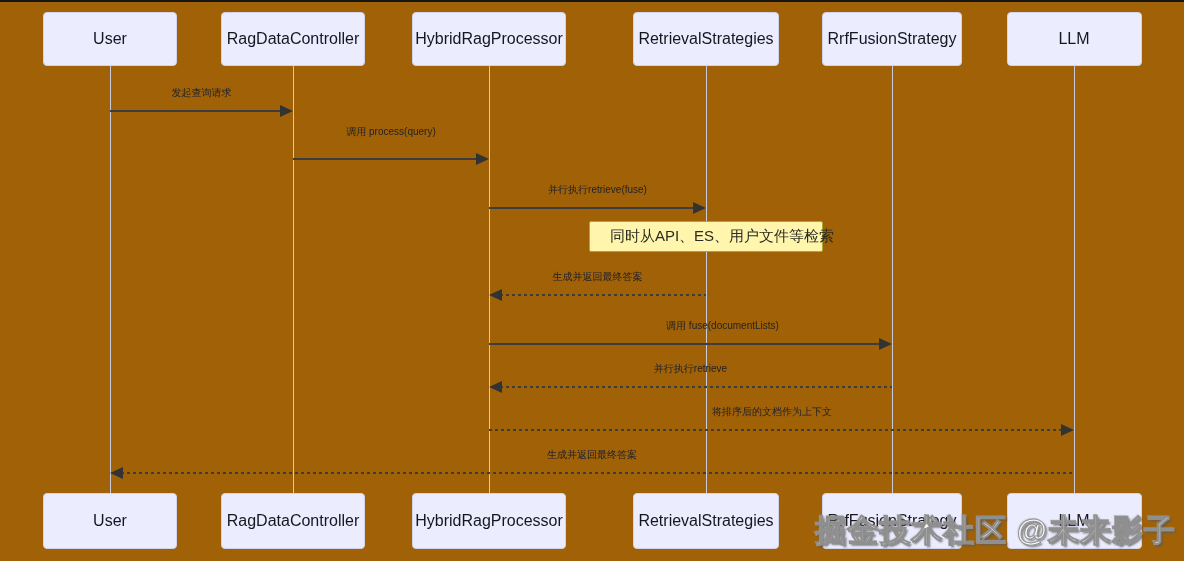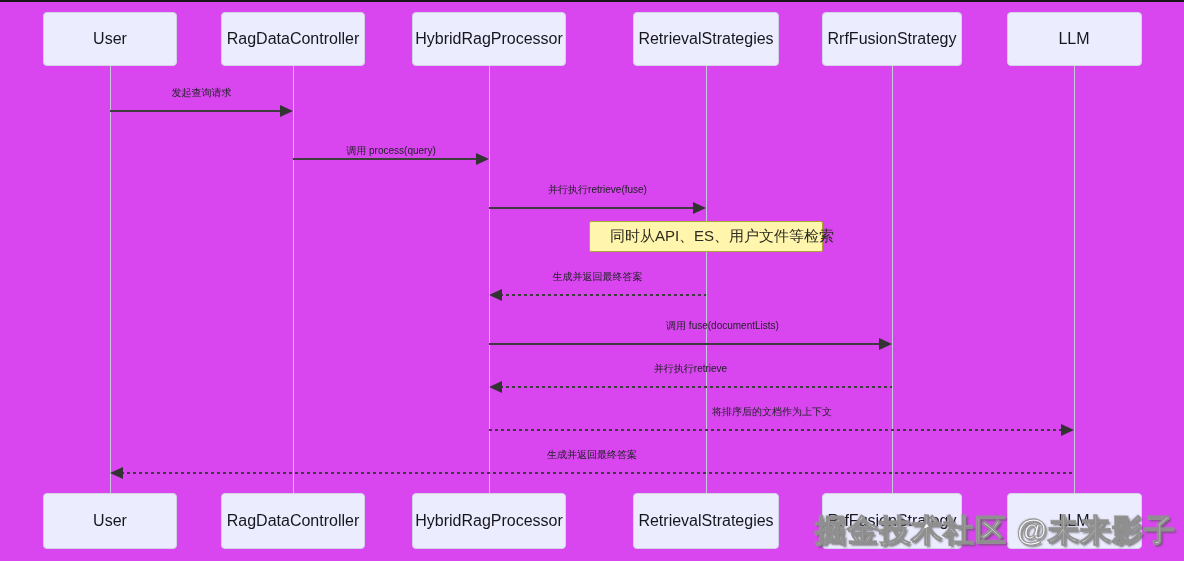--- a/index.html
+++ b/index.html
@@ -1,21 +1,21 @@
 <!DOCTYPE html>
 <html><head>
 <meta charset="utf-8">
 <style>
   html, body { margin: 0; padding: 0; background: #ffffff; }
   body { font-family: "Liberation Sans", "DejaVu Sans", sans-serif; }
   #stage {
     position: relative;
     width: 1184px;
     height: 561px;
-    background: #d946ef;
+    background: #a16207;
     overflow: hidden;
   }
   .top-bar {
     position: absolute; left: 0; top: 0; width: 100%; height: 2px;
     background: #161616;
   }
   .lifeline {
     position: absolute;
     width: 1px;
     background: #c9c9dd;
@@ -128,21 +128,21 @@
         <span class="actor-label">LLM</span>
       </div>
       <div class="actor-box" style="left: 1006.5px; top: 493px; width: 135px; height: 56px;">
         <span class="actor-label">LLM</span>
       </div>
       <div class="msg-line solid" style="left: 110px; top: 110px; width: 172px;"></div>
       <div class="arrowhead right" style="left: 280px; top: 105px;"></div>
       <div class="msg-label" style="left: 201.5px; top: 86px;">发起查询请求</div>
       <div class="msg-line solid" style="left: 293px; top: 158px; width: 185px;"></div>
       <div class="arrowhead right" style="left: 476px; top: 153px;"></div>
-      <div class="msg-label" style="left: 391px; top: 144px;">调用 process(query)</div>
+      <div class="msg-label" style="left: 391px; top: 125px;">调用 process(query)</div>
       <div class="msg-line solid" style="left: 489px; top: 207px; width: 206px;"></div>
       <div class="arrowhead right" style="left: 693px; top: 202px;"></div>
       <div class="msg-label" style="left: 597.5px; top: 183px;">并行执行retrieve(fuse)</div>
       <div class="msg-line dashed" style="left: 500px; top: 294px; width: 206px;"></div>
       <div class="arrowhead left" style="left: 489px; top: 289px;"></div>
       <div class="msg-label" style="left: 597.5px; top: 270px;">生成并返回最终答案</div>
       <div class="msg-line solid" style="left: 489px; top: 343px; width: 392px;"></div>
       <div class="arrowhead right" style="left: 879px; top: 338px;"></div>
       <div class="msg-label" style="left: 690.5px; top: 319px; margin-left: 32px;">调用 fuse(documentLists)</div>
       <div class="msg-line dashed" style="left: 500px; top: 386px; width: 392px;"></div>

